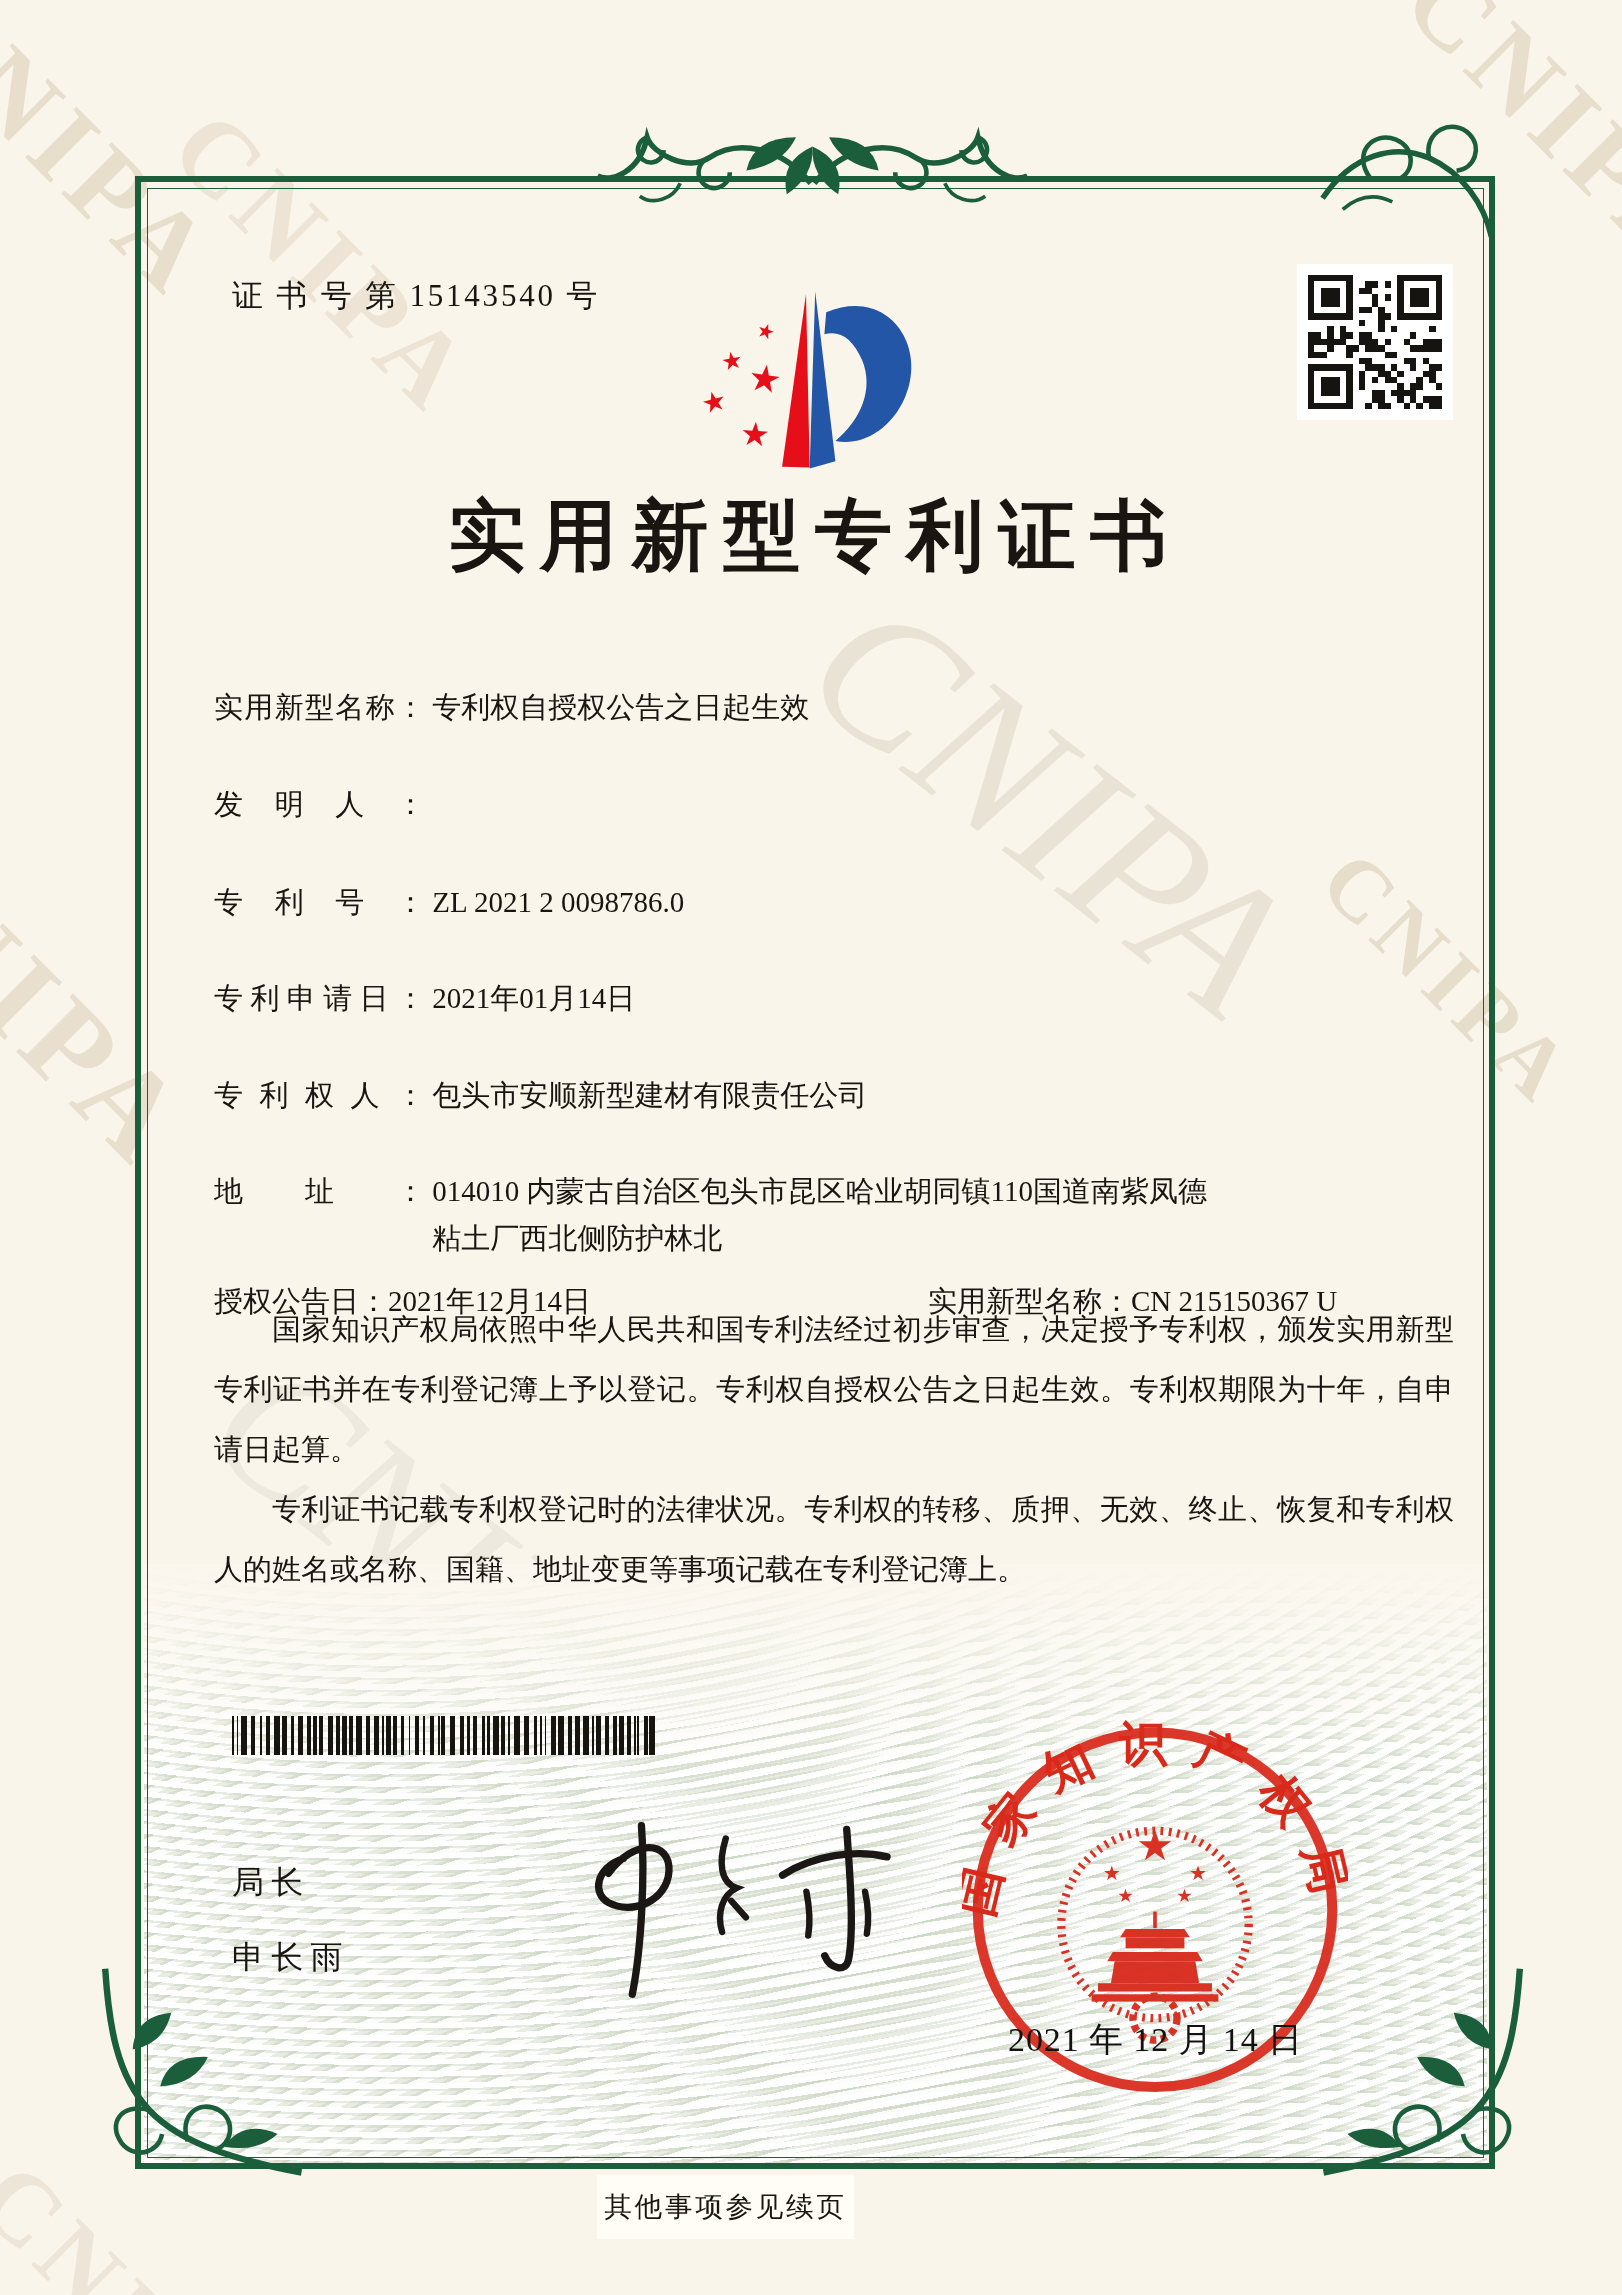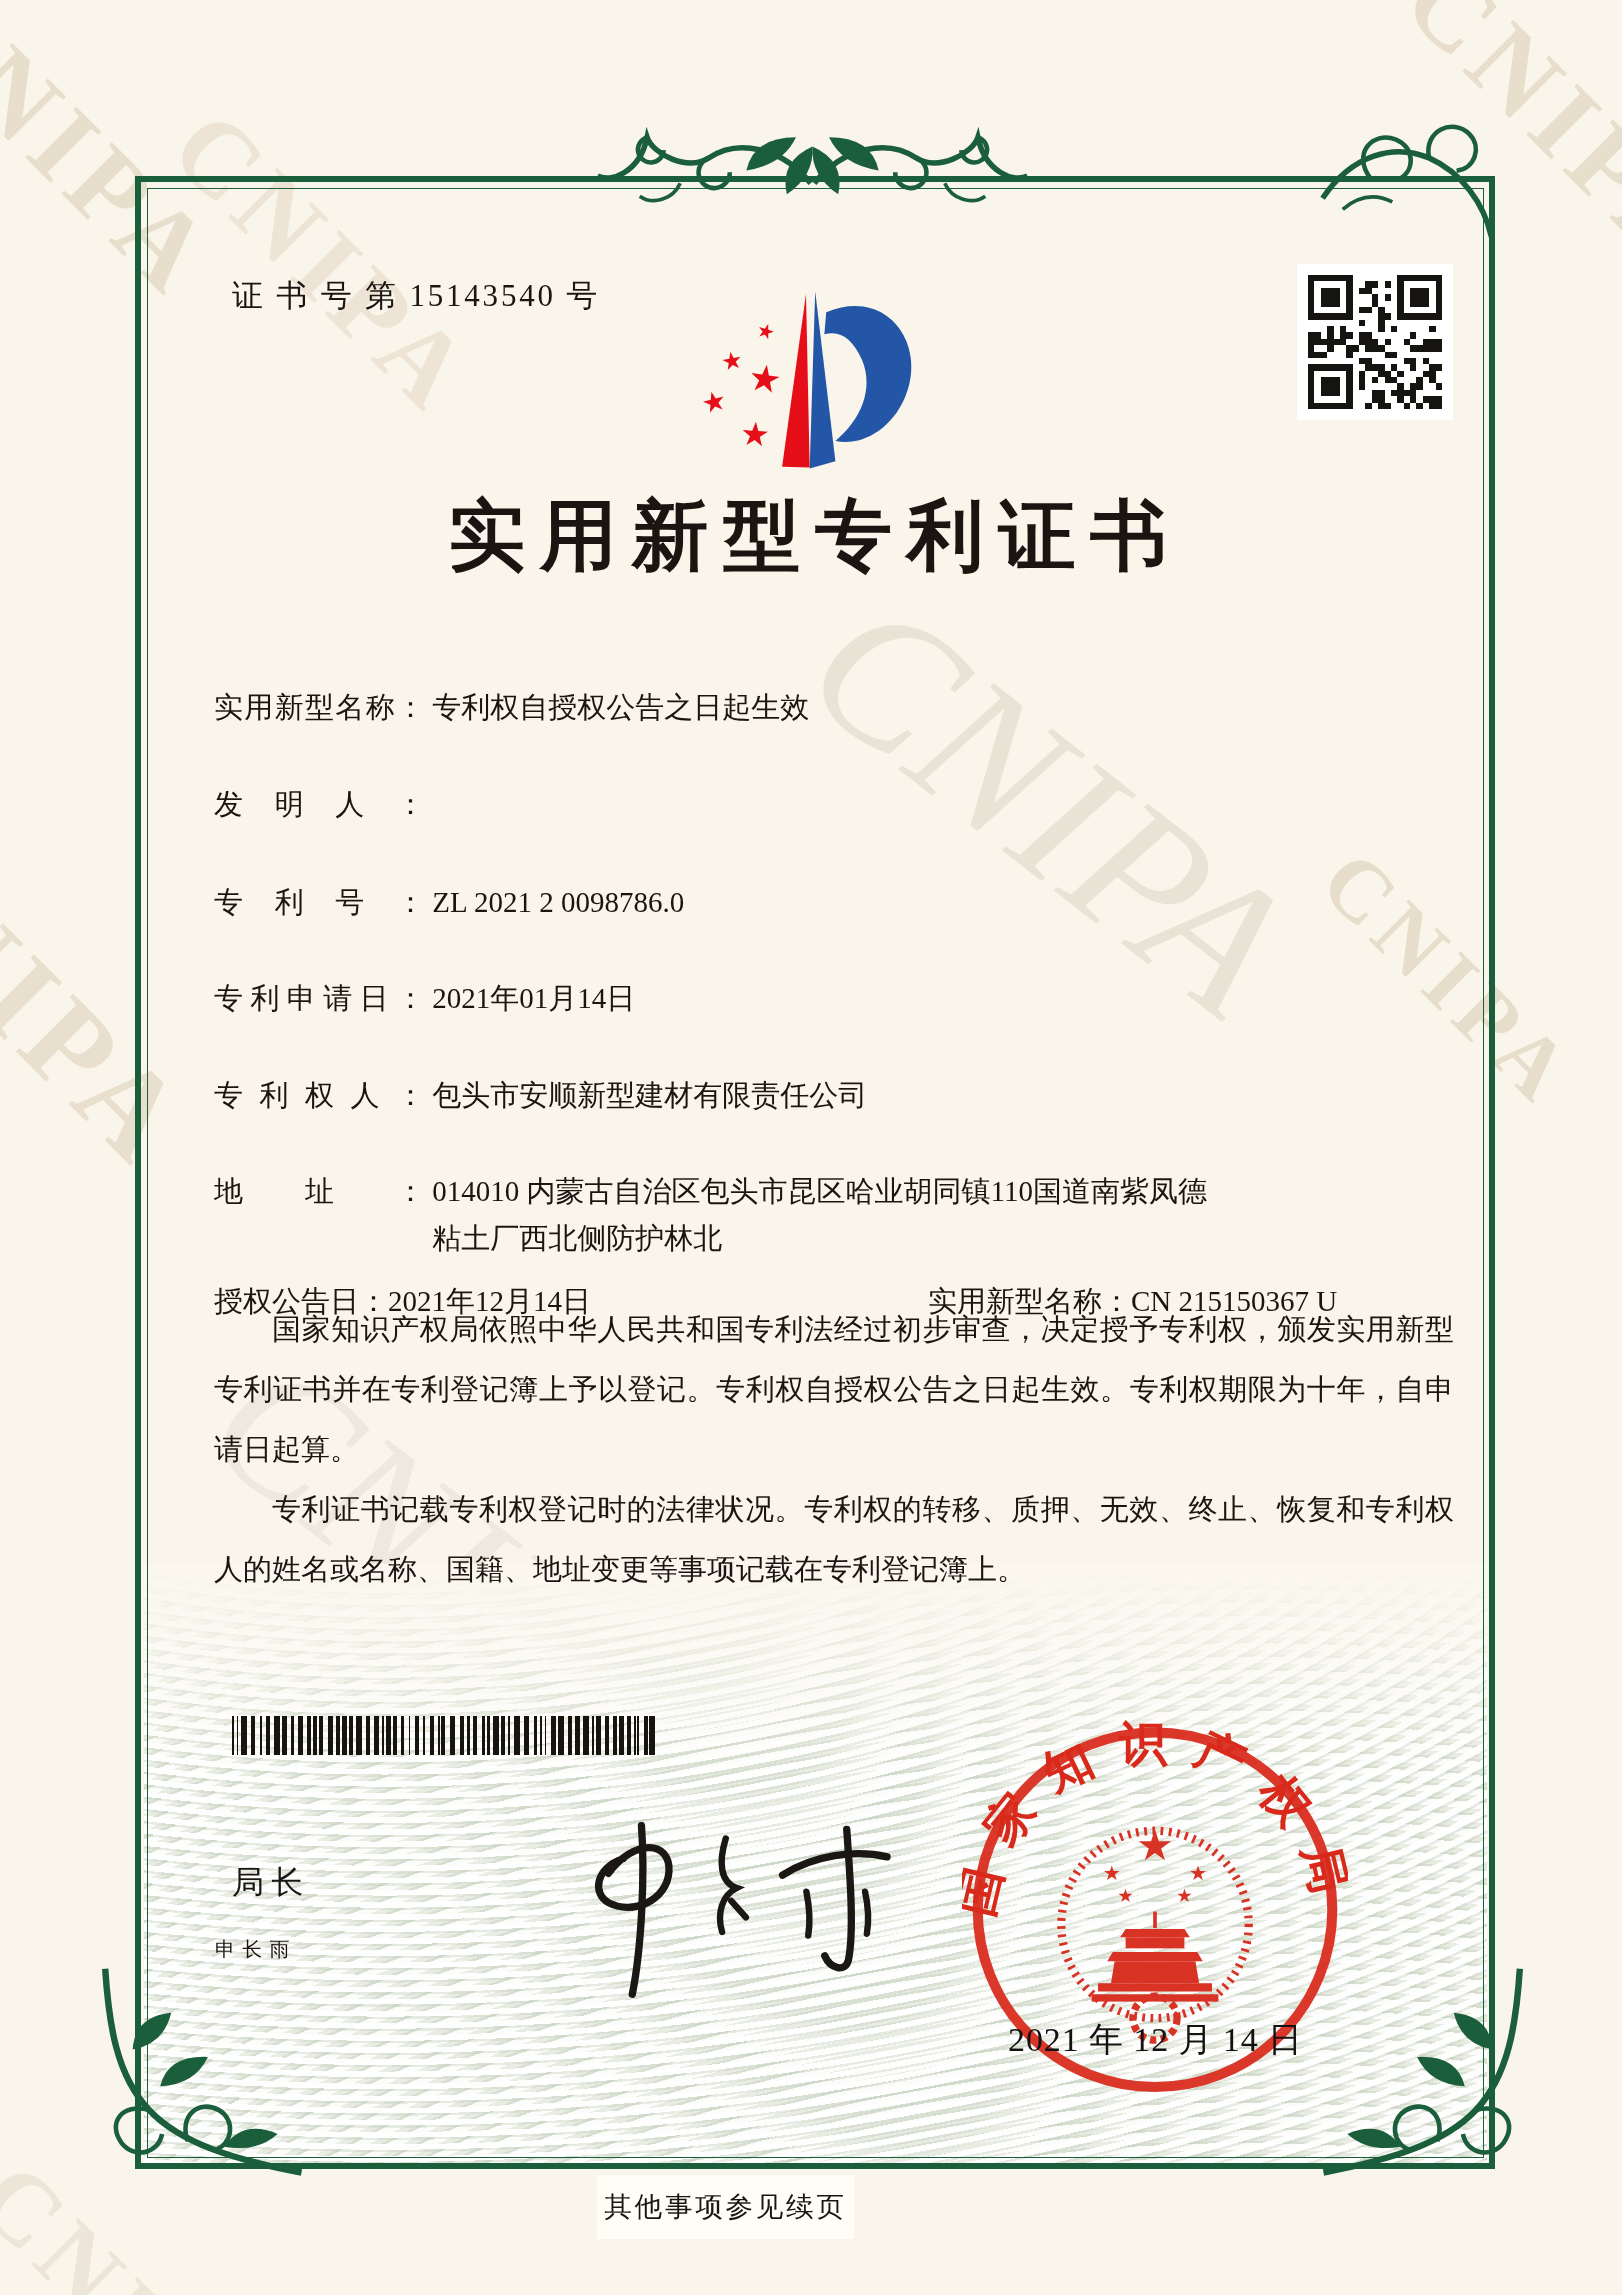--- a/index.html
+++ b/index.html
@@ -41,21 +41,21 @@
   .f-value{margin-left:7.3px;white-space:pre-wrap;}
   .addr .f-value{width:781px;}
   .grant-row{position:absolute;left:214px;top:1282px;font-size:29px;}
   .grant-pair2{position:absolute;left:714px;top:0;white-space:nowrap;}
   .paras{position:absolute;left:214px;top:1299px;width:1240px;font-size:29px;
          line-height:60px;text-align:justify;}
   .paras p{margin:0;text-indent:2em;}
   .barcode{position:absolute;left:232px;top:1716px;width:432px;height:39px;display:flex;align-items:stretch;}
   .barcode i{display:block;height:100%;background:#17130f;flex:none;}
   .signer-title{position:absolute;left:232px;top:1861px;font-size:32px;letter-spacing:7.3px;}
-  .signer-name{position:absolute;left:215px;top:1936px;font-size:20px;letter-spacing:7.3px;}
+  .signer-name{position:absolute;left:232px;top:1936px;font-size:32px;letter-spacing:7.3px;}
   .signature{position:absolute;left:542px;top:1811px;}
   .seal{position:absolute;left:962px;top:1715px;width:386px;height:395px;}
   .seal-date{position:absolute;left:972px;top:2017px;width:367px;text-align:center;
              font-size:34px;letter-spacing:0.9px;color:#141210;white-space:pre;}
   .page-info{position:absolute;left:135px;top:2096px;width:1360px;text-align:center;
              font-size:27px;letter-spacing:1.8px;}
   .footer-band{position:absolute;left:597px;top:2175px;width:257px;height:64px;background:#fffdf6;
                z-index:4;display:flex;align-items:center;justify-content:center;}
   .footer-band span{font-size:27.5px;letter-spacing:2.8px;}
 </style>

